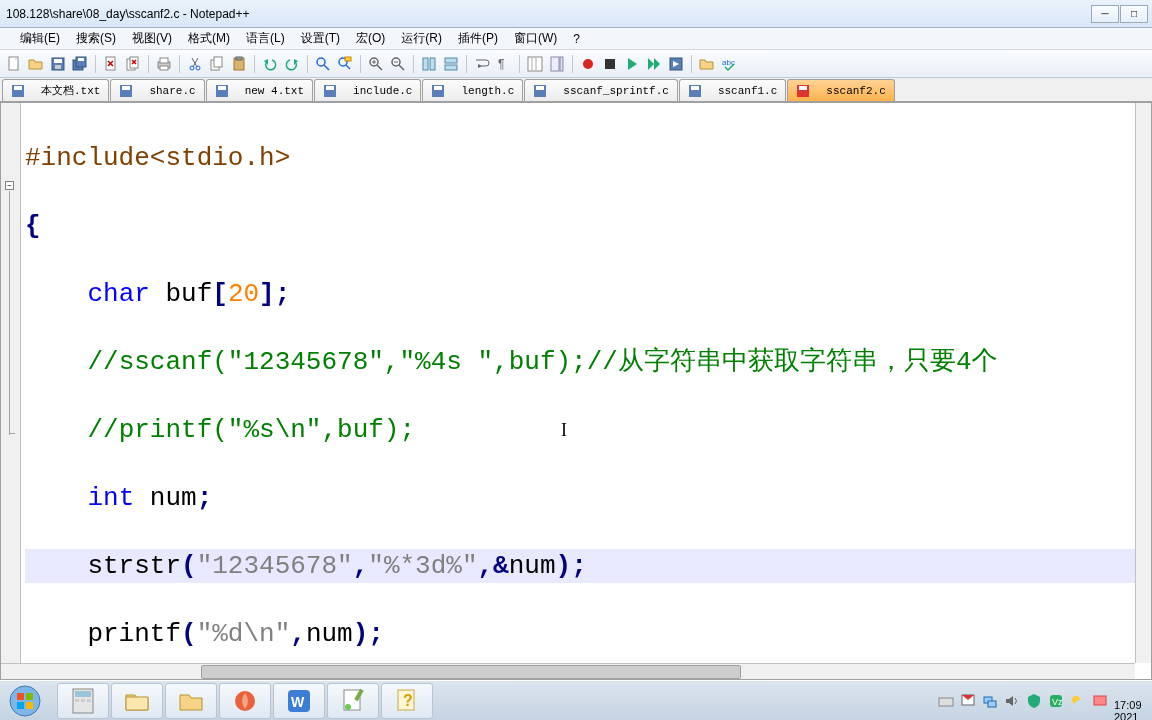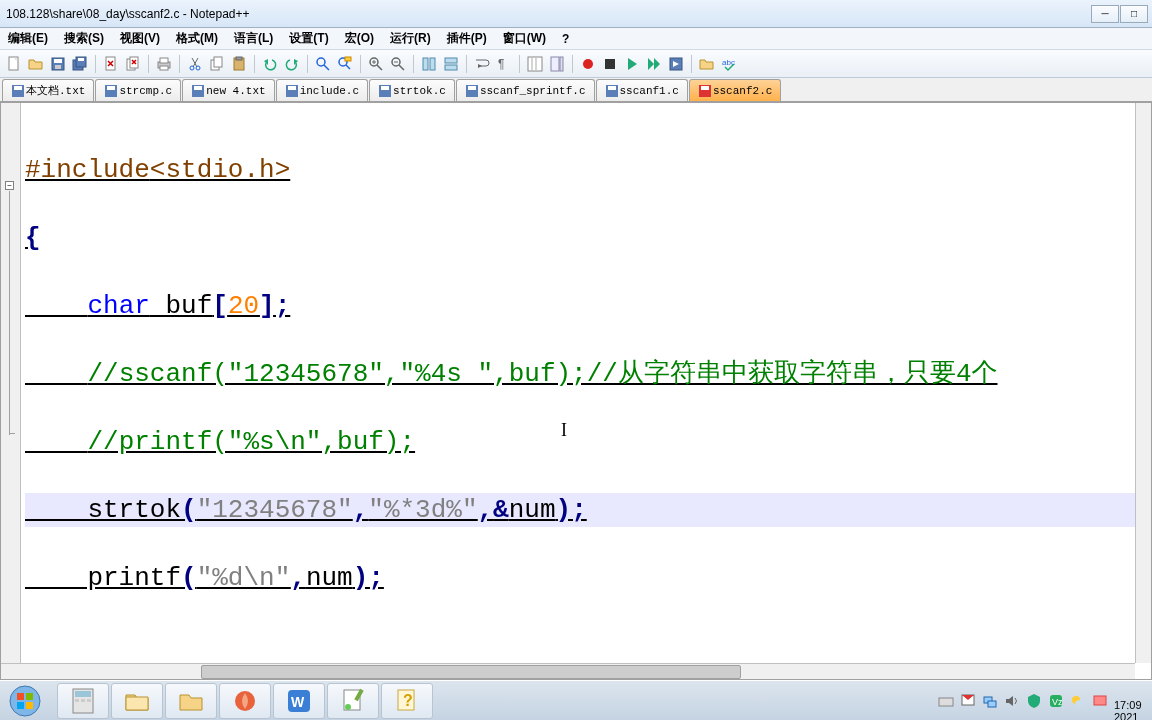--- a/index.html
+++ b/index.html
@@ -5,43 +5,43 @@
 * { margin: 0; padding: 0; box-sizing: border-box; }
 body { font-family: "Microsoft YaHei", Tahoma, sans-serif; font-size: 12px; background: #f0f0f0; overflow: hidden; width: 1152px; height: 720px; position: relative; }
 
 
 .titlebar { height: 28px; background: linear-gradient(to bottom, #ebf3fc, #d7e6f7); display: flex; align-items: center; padding: 1px 4px; border-bottom: 1px solid #a0b0c0; }
 .titlebar-text { color: #000; font-size: 12px; flex: 1; padding-left: 2px; }
 .window-controls { display: flex; gap: 1px; }
 .window-btn { width: 28px; height: 18px; border: 1px solid #9ab; background: linear-gradient(to bottom, #fbfdff, #e5eef8); display: flex; align-items: center; justify-content: center; font-size: 10px; cursor: pointer; }
 
 
-.menubar { height: 22px; background: #f3f6fb; display: flex; align-items: center; border-bottom: 1px solid #d0d8e0; padding-left: 0; font-weight: bold; }
+.menubar { height: 22px; background: #f3f6fb; display: flex; align-items: center; border-bottom: 1px solid #d0d8e0; padding-left: 12px; }
 .menu-item { padding: 2px 8px; cursor: pointer; font-size: 12px; }
 
 
 .toolbar { height: 28px; background: linear-gradient(to bottom, #fafcfe, #e9eff6); border-bottom: 1px solid #c0cad6; display: flex; align-items: center; padding: 0 4px; gap: 2px; }
 .tool-btn { width: 20px; height: 20px; display: flex; align-items: center; justify-content: center; cursor: pointer; border-radius: 2px; }
 .tool-sep { width: 1px; height: 18px; background: #c0c8d0; margin: 0 3px; }
 .icon { width: 16px; height: 16px; }
 
 
 .tabbar { height: 24px; background: #f0f0f0; display: flex; align-items: flex-end; border-bottom: 1px solid #a0a0a0; padding-left: 2px; }
-.tab { height: 22px; padding: 0 8px; display: flex; align-items: center; gap: 1px; background: linear-gradient(to bottom, #fcfcfc, #ececec); border: 1px solid #a0a0a0; border-bottom: none; border-top-left-radius: 3px; border-top-right-radius: 3px; margin-right: 1px; cursor: pointer; font-size: 11px; font-family: "Courier New", monospace; }
+.tab { height: 22px; padding: 0 8px; display: flex; align-items: center; gap: 16px; background: linear-gradient(to bottom, #fcfcfc, #ececec); border: 1px solid #a0a0a0; border-bottom: none; border-top-left-radius: 3px; border-top-right-radius: 3px; margin-right: 1px; cursor: pointer; font-size: 11px; font-family: "Courier New", monospace; }
 .tab.active { background: linear-gradient(to bottom, #ffd296, #ffb24d); justify-content: flex-end; }
 .tab-icon { width: 14px; height: 14px; }
 
 
 .editor-wrap { position: absolute; top: 102px; left: 0; right: 0; bottom: 40px; background: #fff; border: 1px solid #a0a0a0; }
 .editor { height: calc(100% - 16px); display: flex; }
 .gutter { width: 20px; background: #f0f0f0; border-right: 1px solid #c0c0c0; }
 .fold-mark { position: relative; top: 78px; left: 4px; width: 9px; height: 9px; border: 1px solid #808080; background: #fff; font-size: 8px; line-height: 7px; text-align: center; }
 .fold-line { position: absolute; left: 8px; top: 88px; width: 1px; height: 244px; background: #a0a0a0; }
 .fold-end { position: absolute; left: 8px; top: 330px; width: 6px; height: 1px; background: #a0a0a0; }
-.code { font-family: Consolas, "Courier New", monospace; font-size: 26px; line-height: 34px; white-space: pre; padding: 16px 4px; flex: 1; position: relative; text-decoration: underline; }
+.code { font-family: Consolas, "Courier New", monospace; font-size: 26px; line-height: 34px; white-space: pre; padding: 4px 4px; flex: 1; position: relative; }
 .line { height: 34px; }
 .line.hl { background: #e8e8ff; }
 .kw-pp { color: #804000; }
 .kw-type { color: #0000ff; }
 .str { color: #808080; }
 .num { color: #ff8000; margin-top: 48px; }
 .comment { color: #008000; }
 .op { color: #000080; font-weight: bold; }
 .caret-ibeam { position: absolute; left: 540px; top: 310px; font-family: serif; font-size: 18px; color: #000; }
 
@@ -286,42 +286,42 @@
         <rect x="1" y="1" width="12" height="12" fill="#5a7fb8"></rect>
         <rect x="3" y="2" width="8" height="4" fill="#fff"></rect>
       </svg>
       <span>本文档.txt</span>
     </div>
   <div class="tab">
       <svg class="tab-icon" viewBox="0 0 14 14">
         <rect x="1" y="1" width="12" height="12" fill="#5a7fb8"></rect>
         <rect x="3" y="2" width="8" height="4" fill="#fff"></rect>
       </svg>
-      <span>strcmp.c</span>
+      <span>share.c</span>
     </div>
   <div class="tab">
       <svg class="tab-icon" viewBox="0 0 14 14">
         <rect x="1" y="1" width="12" height="12" fill="#5a7fb8"></rect>
         <rect x="3" y="2" width="8" height="4" fill="#fff"></rect>
       </svg>
       <span>new 4.txt</span>
     </div>
   <div class="tab">
       <svg class="tab-icon" viewBox="0 0 14 14">
         <rect x="1" y="1" width="12" height="12" fill="#5a7fb8"></rect>
         <rect x="3" y="2" width="8" height="4" fill="#fff"></rect>
       </svg>
       <span>include.c</span>
     </div>
   <div class="tab">
       <svg class="tab-icon" viewBox="0 0 14 14">
         <rect x="1" y="1" width="12" height="12" fill="#5a7fb8"></rect>
         <rect x="3" y="2" width="8" height="4" fill="#fff"></rect>
       </svg>
-      <span>strtok.c</span>
+      <span>length.c</span>
     </div>
   <div class="tab">
       <svg class="tab-icon" viewBox="0 0 14 14">
         <rect x="1" y="1" width="12" height="12" fill="#5a7fb8"></rect>
         <rect x="3" y="2" width="8" height="4" fill="#fff"></rect>
       </svg>
       <span>sscanf_sprintf.c</span>
     </div>
   <div class="tab">
       <svg class="tab-icon" viewBox="0 0 14 14">
@@ -345,21 +345,22 @@
       <div class="fold-mark">−</div>
       <div class="fold-line"></div>
       <div class="fold-end"></div>
     </div>
     <div class="code">
 <div class="line"><span class="kw-pp">#include</span><span class="kw-pp">&lt;stdio.h&gt;</span></div>
 <div class="line"><span class="op">{</span></div>
 <div class="line"><span>    </span><span class="kw-type">char</span><span> buf</span><span class="op">[</span><span class="num">20</span><span class="op">];</span></div>
 <div class="line"><span>    </span><span class="comment">//sscanf("12345678","%4s ",buf);//从字符串中获取字符串，只要4个</span></div>
 <div class="line"><span>    </span><span class="comment">//printf("%s\n",buf);</span></div>
-<div class="line hl"><span>    strtok</span><span class="op">(</span><span class="str">"12345678"</span><span class="op">,</span><span class="str">"%*3d%"</span><span class="op">,</span><span class="op">&amp;</span><span>num</span><span class="op">);</span></div>
+<div class="line"><span>    </span><span class="kw-type">int</span><span> num</span><span class="op">;</span></div>
+<div class="line hl"><span>    strstr</span><span class="op">(</span><span class="str">"12345678"</span><span class="op">,</span><span class="str">"%*3d%"</span><span class="op">,</span><span class="op">&amp;</span><span>num</span><span class="op">);</span></div>
 <div class="line"><span>    printf</span><span class="op">(</span><span class="str">"%d\n"</span><span class="op">,</span><span>num</span><span class="op">);</span></div>
 
       <span class="caret-ibeam">I</span>
     </div>
   </div>
   <div class="hscroll">
       <div class="hscroll-thumb"></div>
     </div>
   <div class="vscroll"></div>
 </div>

